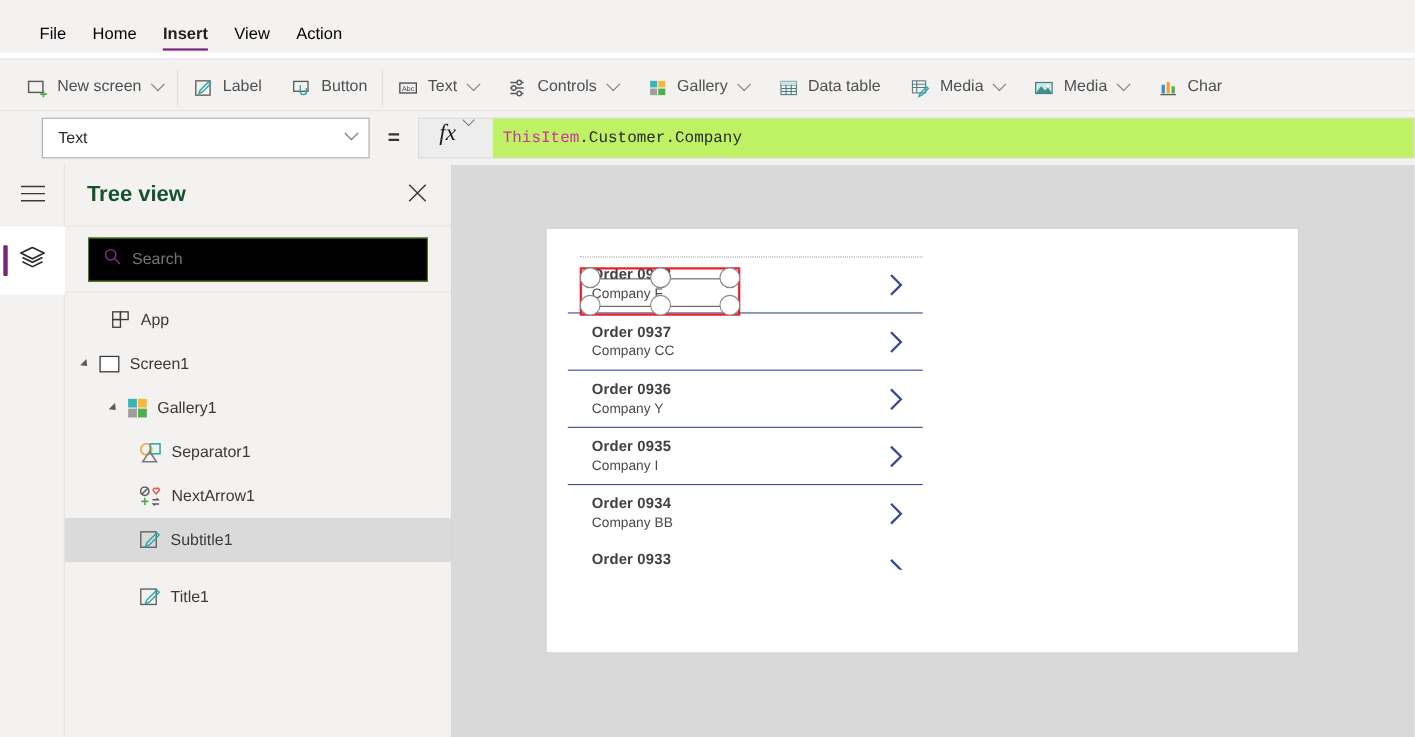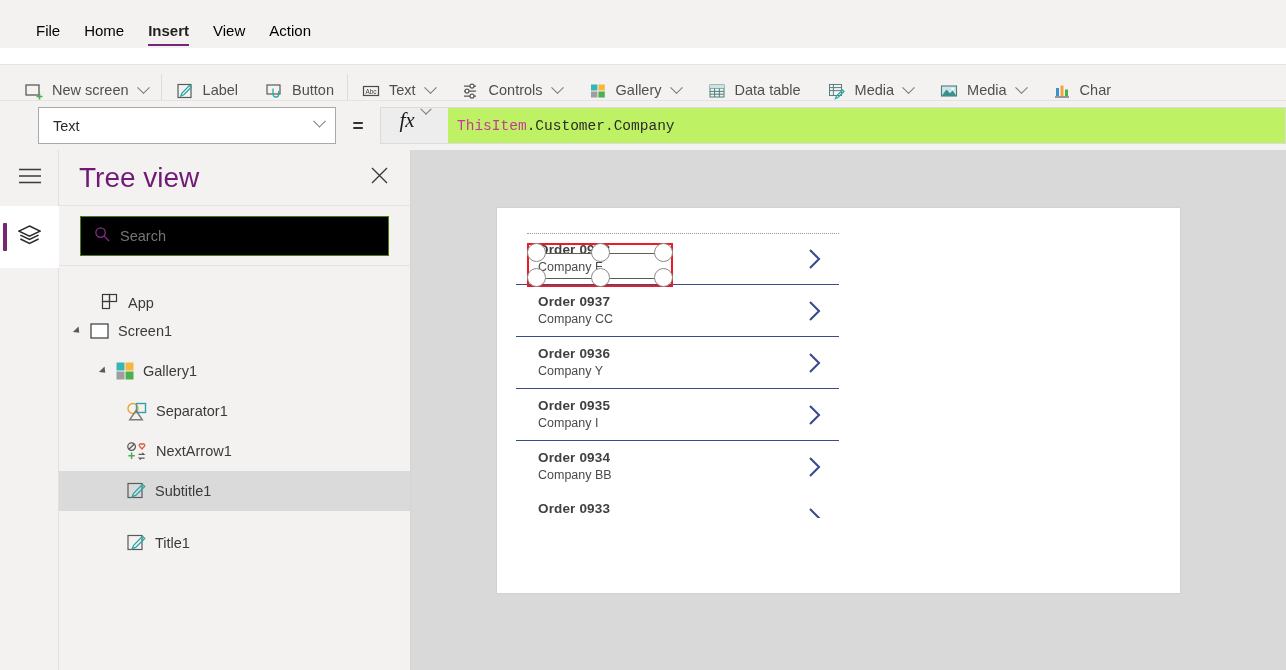--- a/index.html
+++ b/index.html
@@ -25,21 +25,21 @@
   }
   .menu-item.active { color: #201f1e; font-weight: bold; }
   .menu-item.active::after {
     content: ""; position: absolute;
     left: 12px; right: 12px; bottom: 2px;
     height: 2.5px; background: #742774;
   }
 
   
   #ribbon {
-    position: absolute; left: 0; top: 64px; width: 1286px; height: 52px;
+    position: absolute; left: 0; top: 53px; width: 1286px; height: 52px;
     background: #f3f2f1;
     border-top: 1px solid #e6e4e2;
     display: flex; align-items: center;
   }
   .ribbon-group {
     display: flex; align-items: center; height: 52px;
   }
   .ribbon-sep {
     width: 1px; height: 34px; background: #dedbd8; flex: 0 0 1px;
   }
@@ -118,21 +118,21 @@
 
   
   #treepanel {
     position: absolute; left: 59px; top: 150px; width: 352px; height: 520px;
     background: #f3f2f1; border-right: 1px solid #d6d4d2;
   }
   #tree-head {
     height: 56px; display: flex; align-items: center;
     padding: 0 17px 0 20px; border-bottom: 1px solid #e6e4e2;
   }
-  #tree-title { font-size: 28px; color: #701a75; flex: 1; }
+  #tree-title { font-size: 20px; color: #14532d; flex: 1; font-weight: bold; }
   #tree-close {
     width: 28px; height: 28px; display: flex;
     align-items: center; justify-content: center; cursor: pointer;
   }
   #search-wrap {
     height: 60px; display: flex; align-items: center; padding: 0 21px;
     border-bottom: 1px solid #e6e4e2;
   }
   #search-box {
     width: 100%; height: 40px; background: #000000;
@@ -419,21 +419,21 @@
             <circle cx="6.6" cy="6.6" r="4.7" fill="none" stroke="#8b2d8b" stroke-width="1.3"></circle>
             <path d="M10.1 10.1 15 15" stroke="#8b2d8b" stroke-width="1.3"></path>
           </svg>
       </span>
       <span id="search-text">Search</span>
     </div>
   </div>
 
   <div id="tree-list">
 
-    <div class="tree-row" style="padding-left:24px;align-items:flex-end;">
+    <div class="tree-row" style="padding-left:24px;">
       <span class="tw"></span>
       <span style="margin-left:2px;display:flex;">
         <svg width="18" height="18" viewBox="0 0 18 18" fill="none" stroke="#3b3a39" stroke-width="1.2">
             <rect x="1.5" y="1.5" width="7" height="7"></rect>
             <rect x="8.5" y="1.5" width="7" height="7"></rect>
             <rect x="1.5" y="8.5" width="7" height="7"></rect>
           </svg>
       </span>
       <span class="lbl">App</span>
     </div>

